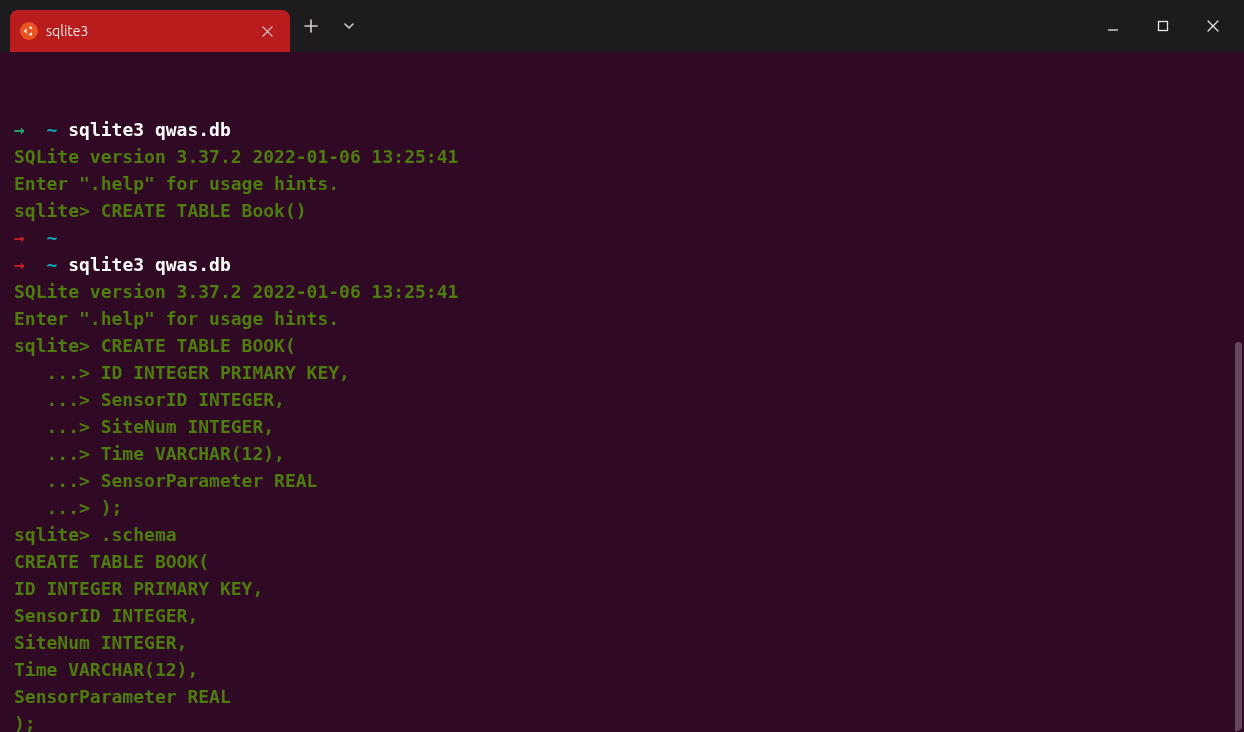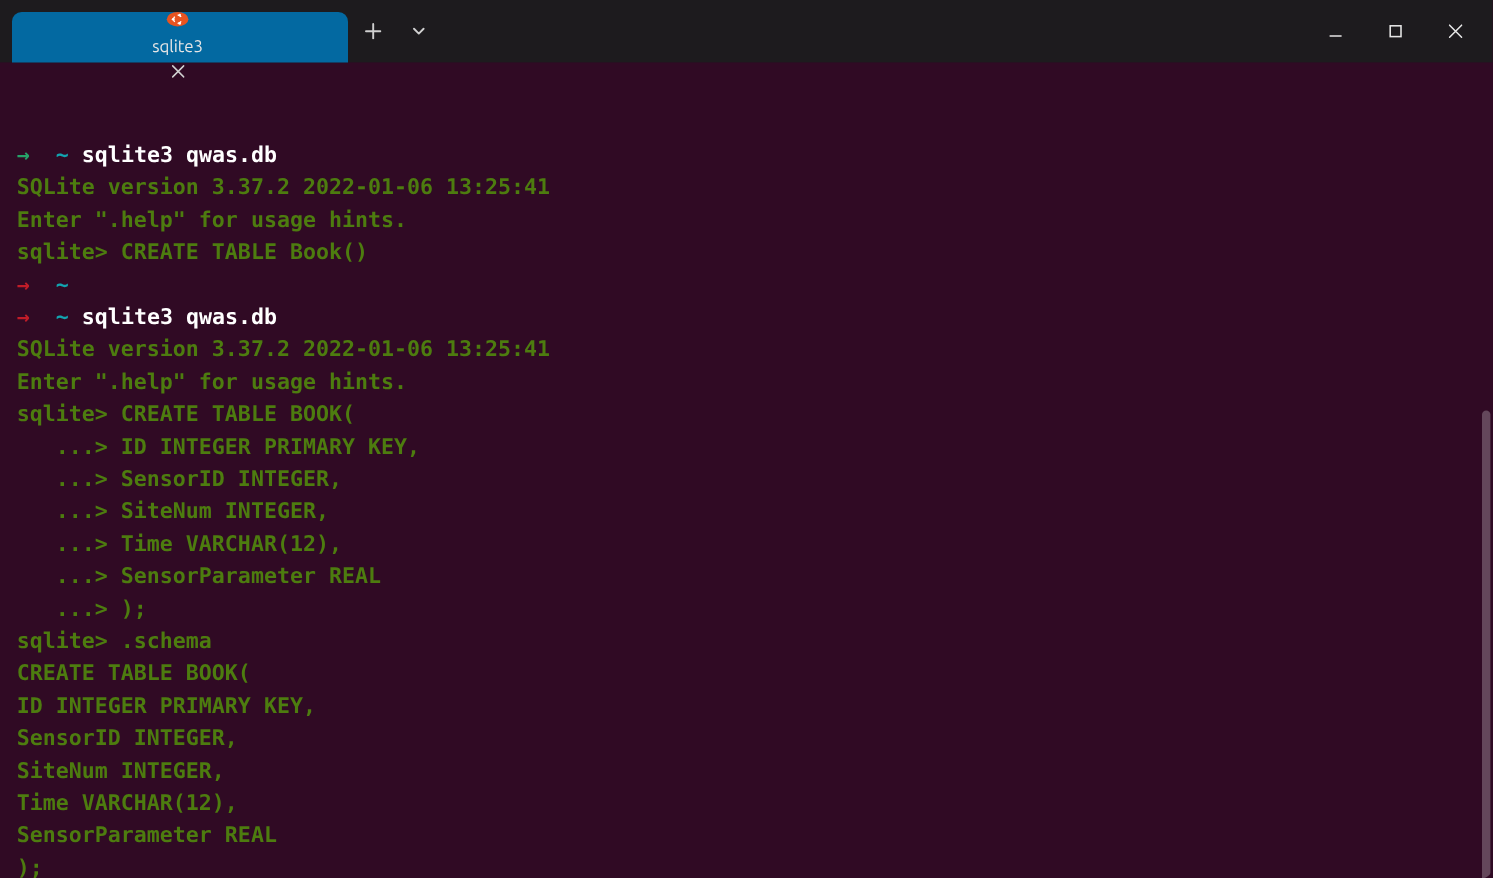--- a/index.html
+++ b/index.html
@@ -1,21 +1,21 @@
 <!DOCTYPE html>
 <html><head>
 <meta charset="utf-8">
 <style>
   * { margin: 0; padding: 0; box-sizing: border-box; }
   html, body { width: 1244px; height: 732px; overflow: hidden; font-family: 'DejaVu Sans Mono','Ubuntu Mono','Consolas',monospace; }
   body { background: #300a24; }
 
   .titlebar { height: 52px; background: #1d1b1e; display: flex; align-items: center; position: relative; }
   .tab-row { display: flex; align-items: center; height: 100%; padding-left: 10px; }
-  .tab { background: #0369a1; border-radius: 8px 8px 0 0; height: 42px; margin-top: 10px; display: flex; align-items: center; padding: 0 14px 0 10px; gap: 8px; min-width: 280px; position: relative; flex-direction: column; }
+  .tab { background: #b91c1c; border-radius: 8px 8px 0 0; height: 42px; margin-top: 10px; display: flex; align-items: center; padding: 0 14px 0 10px; gap: 8px; min-width: 280px; position: relative; }
   .tab-icon { width: 18px; height: 18px; border-radius: 50%; background: #E95420; display: flex; align-items: center; justify-content: center; }
   .tab-icon svg { width: 12px; height: 12px; }
   .tab-title { color: #e6e6e6; font-size: 14px; font-family: 'Ubuntu','DejaVu Sans',sans-serif; font-weight: 400; flex: 1; }
   .tab-close { color: #bdbdbd; font-size: 14px; width: 18px; height: 18px; display: flex; align-items: center; justify-content: center; border-radius: 3px; cursor: pointer; }
 
   .newtab-btn, .dropdown-btn { color: #bdbdbd; width: 34px; height: 34px; display: flex; align-items: center; justify-content: center; cursor: pointer; border-radius: 4px; margin-left: 4px; font-family: sans-serif; }
 
   .window-controls { position: absolute; right: 8px; top: 0; height: 52px; display: flex; align-items: center; gap: 4px; }
   .win-btn { width: 46px; height: 32px; display: flex; align-items: center; justify-content: center; color: #e6e6e6; cursor: pointer; border-radius: 4px; }
   .win-btn svg { width: 12px; height: 12px; }

